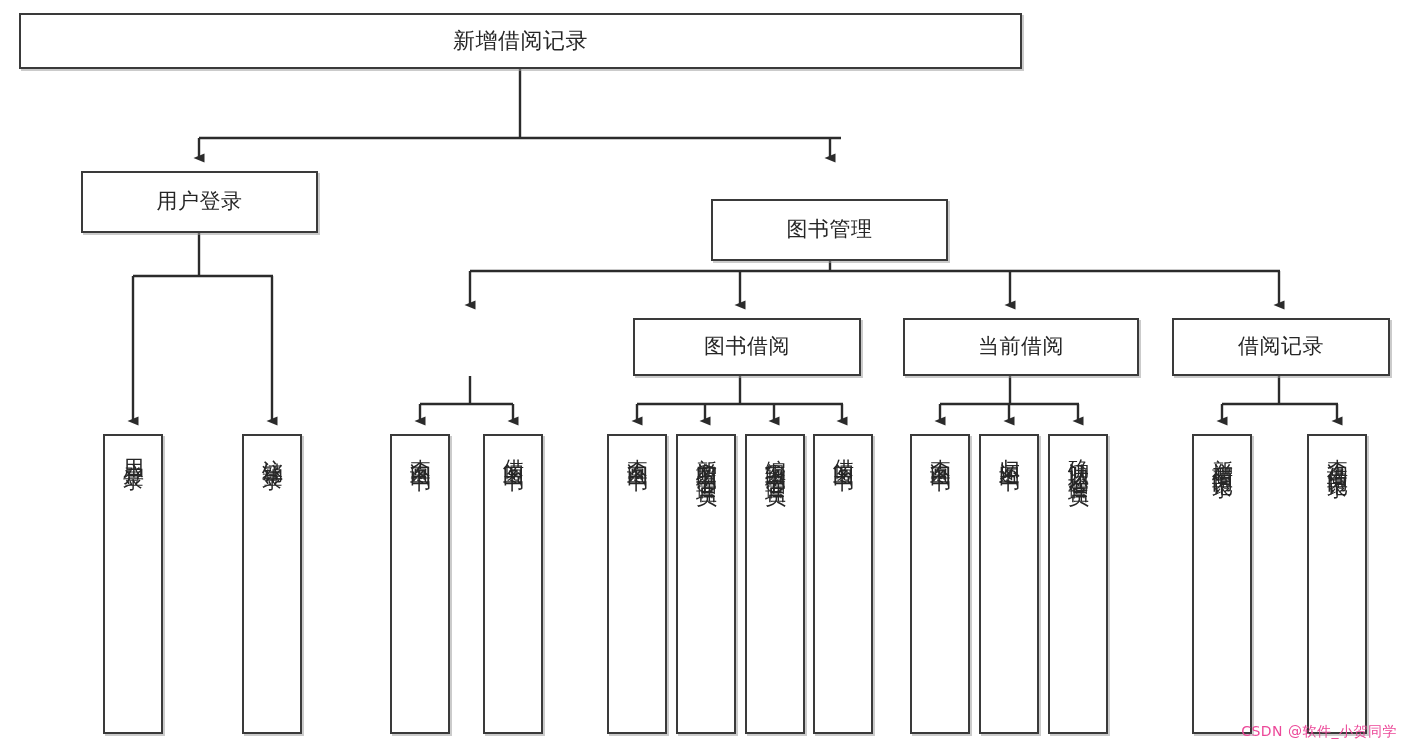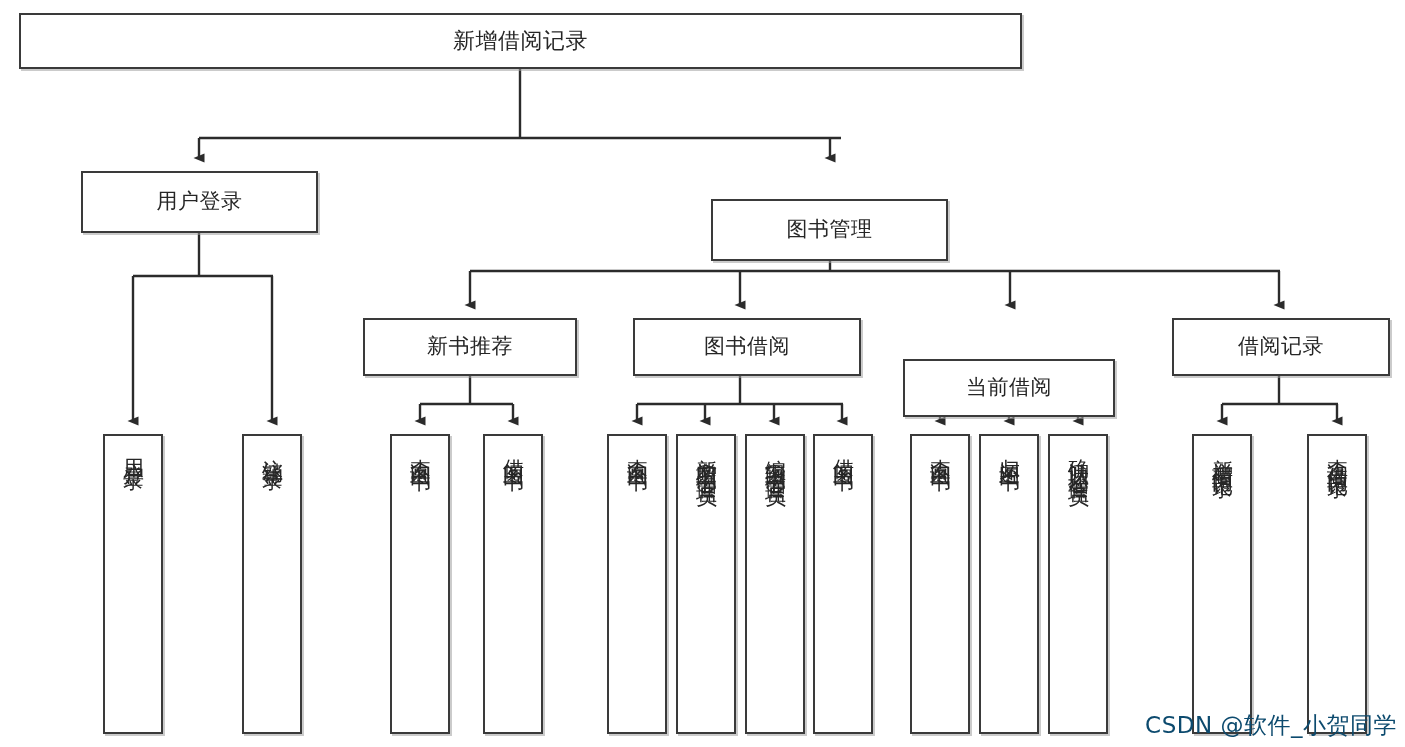--- a/index.html
+++ b/index.html
@@ -62,22 +62,22 @@
     font-size: 21px;
     letter-spacing: 4px;
     line-height: 1;
     white-space: nowrap;
     max-height: 100%;
   }
   #watermark {
     position: absolute;
     right: 8px;
     bottom: 6px;
-    font-size: 23px;
-    color: #0c4a6e;
+    font-size: 14px;
+    color: #ec4899;
     letter-spacing: 0.5px;
     z-index: 5;
     white-space: nowrap;
   }
 </style>
 </head>
 <body>
 
 <div id="diagram-root">
 
@@ -135,27 +135,24 @@
     <span class="node-label">新增借阅记录</span>
   </div>
 
   <div class="node horiz" style="left:81px; top:171px; width:237px; height:62px;">
     <span class="node-label">用户登录</span>
   </div>
   <div class="node horiz" style="left:711px; top:171px; width:237px; height:62px;margin-top:28px;">
     <span class="node-label">图书管理</span>
   </div>
 
-  <div class="node horiz" style="left:363px; top:318px; width:214px; height:58px;">
-    <span class="node-label">新书推荐</span>
-  </div>
   <div class="node horiz" style="left:633px; top:318px; width:228px; height:58px;">
     <span class="node-label">图书借阅</span>
   </div>
-  <div class="node horiz" style="left:903px; top:318px; width:212px; height:58px;margin-top:41px;">
+  <div class="node horiz" style="left:903px; top:318px; width:236px; height:58px;">
     <span class="node-label">当前借阅</span>
   </div>
   <div class="node horiz" style="left:1172px; top:318px; width:218px; height:58px;">
     <span class="node-label">借阅记录</span>
   </div>
 
   <div class="node vert" style="left:103px; top:434px; width:60px; height:300px;">
     <span class="node-label">用户登录</span>
   </div>
   <div class="node vert" style="left:242px; top:434px; width:60px; height:300px;">

